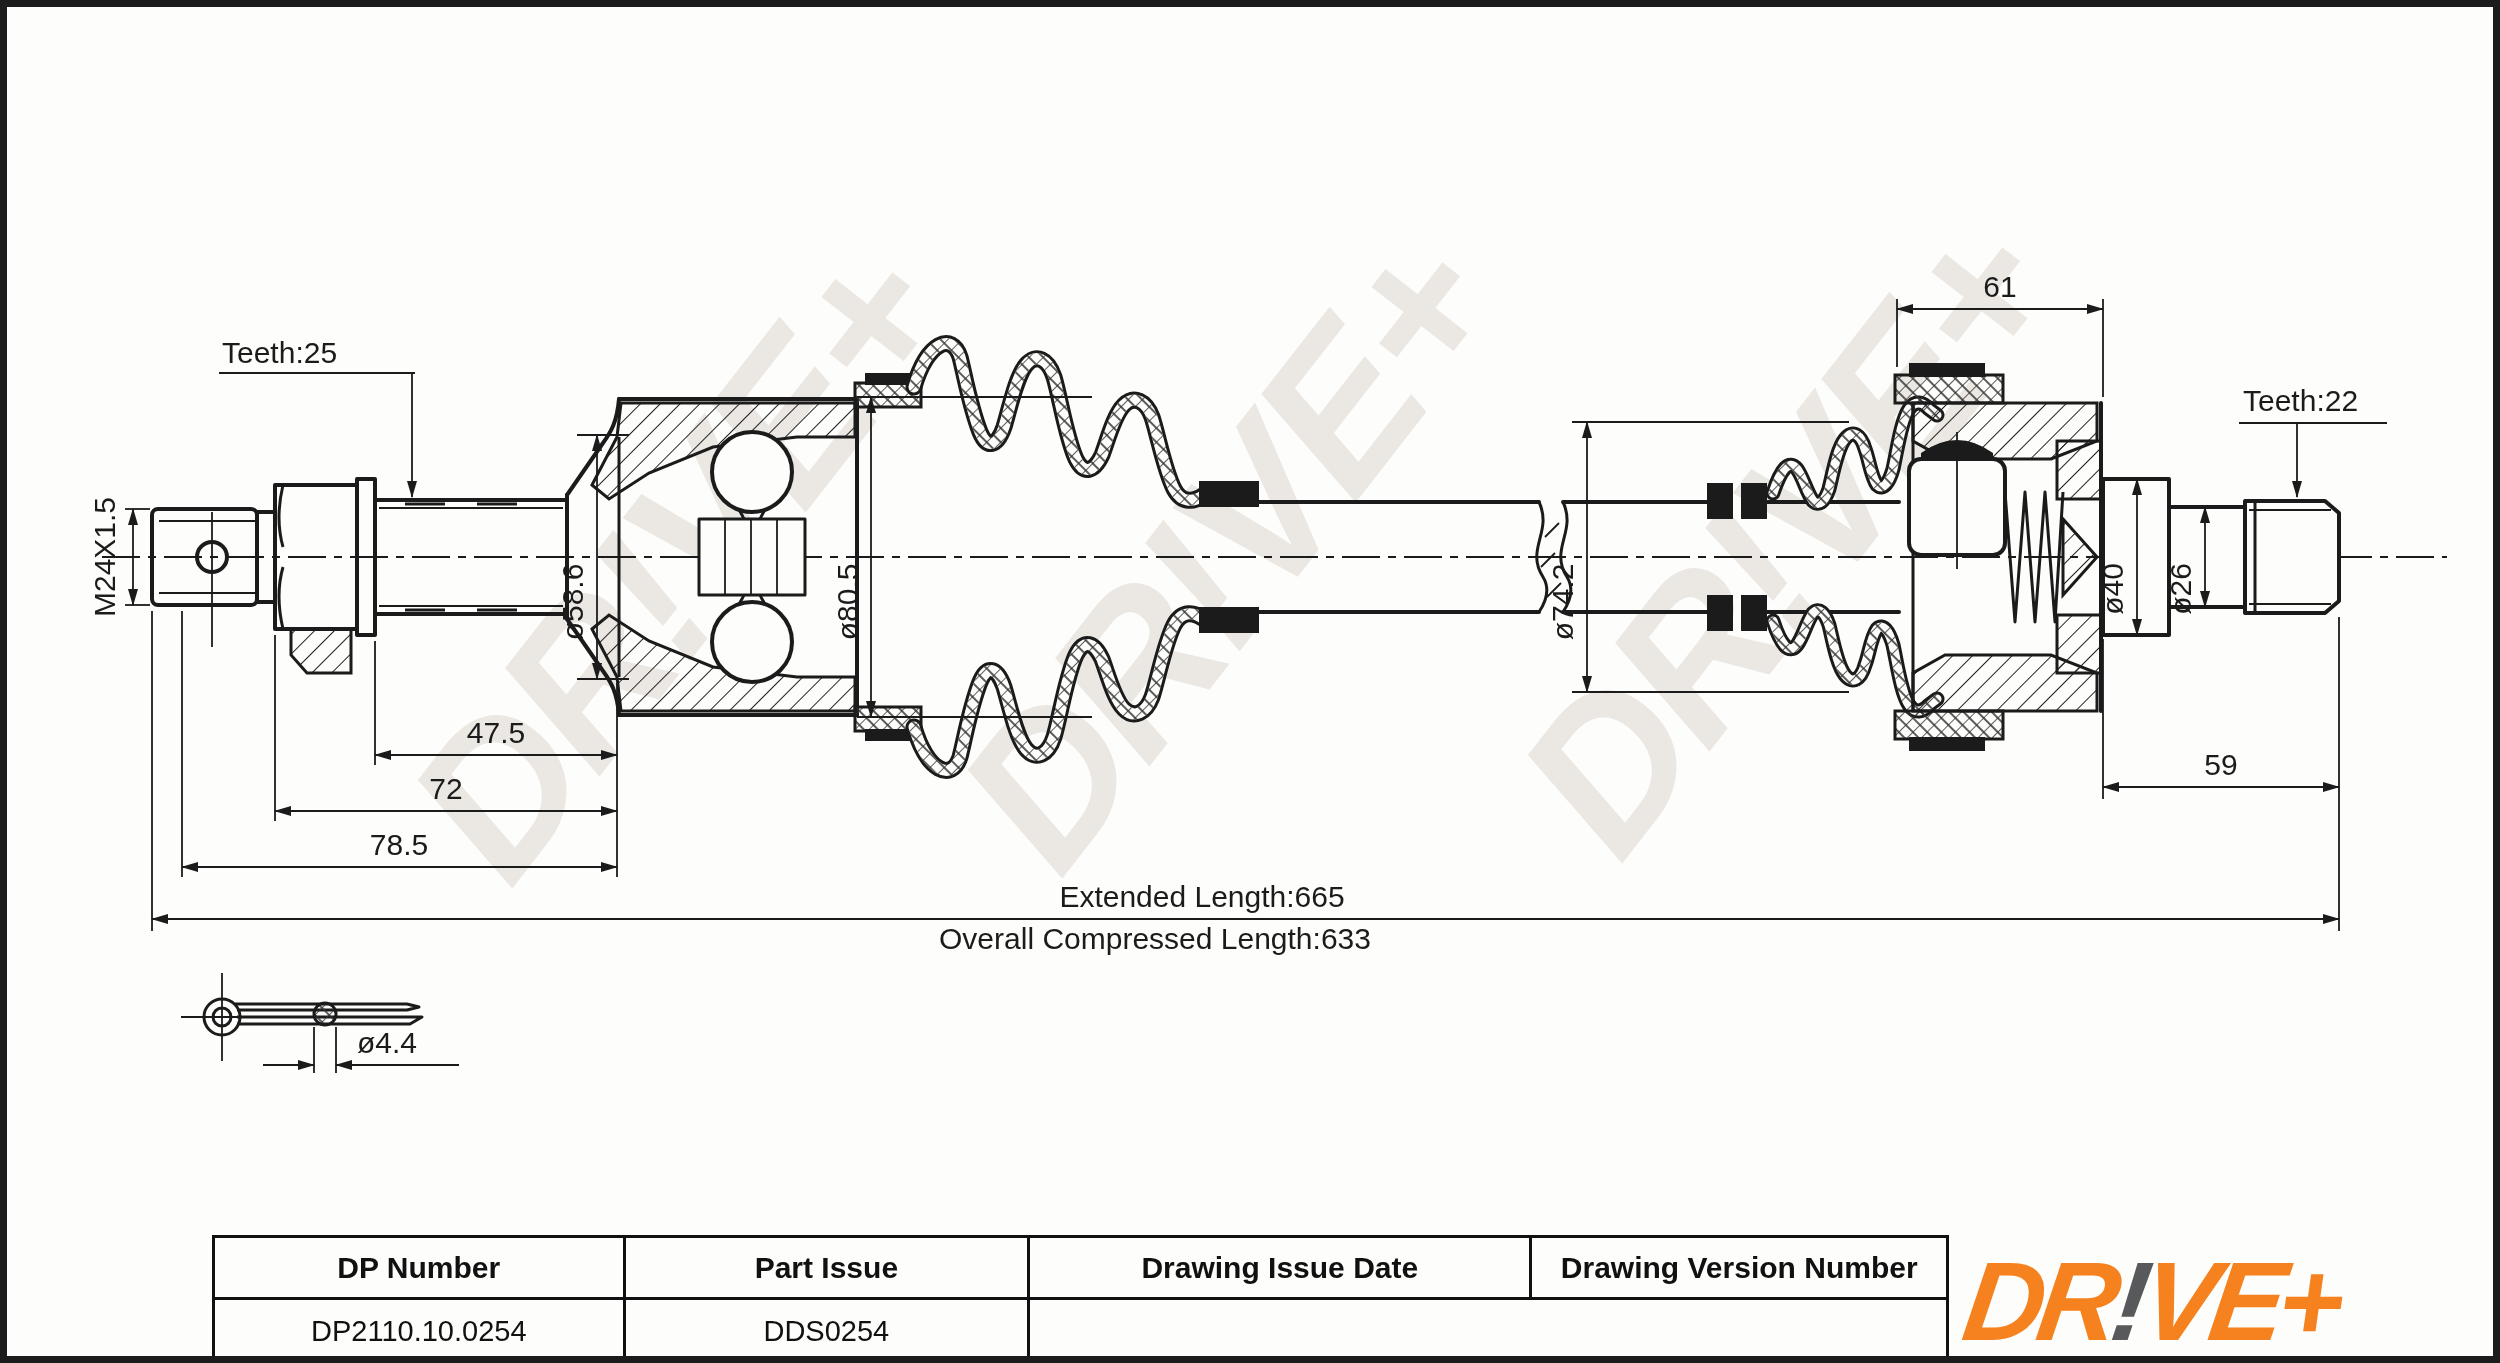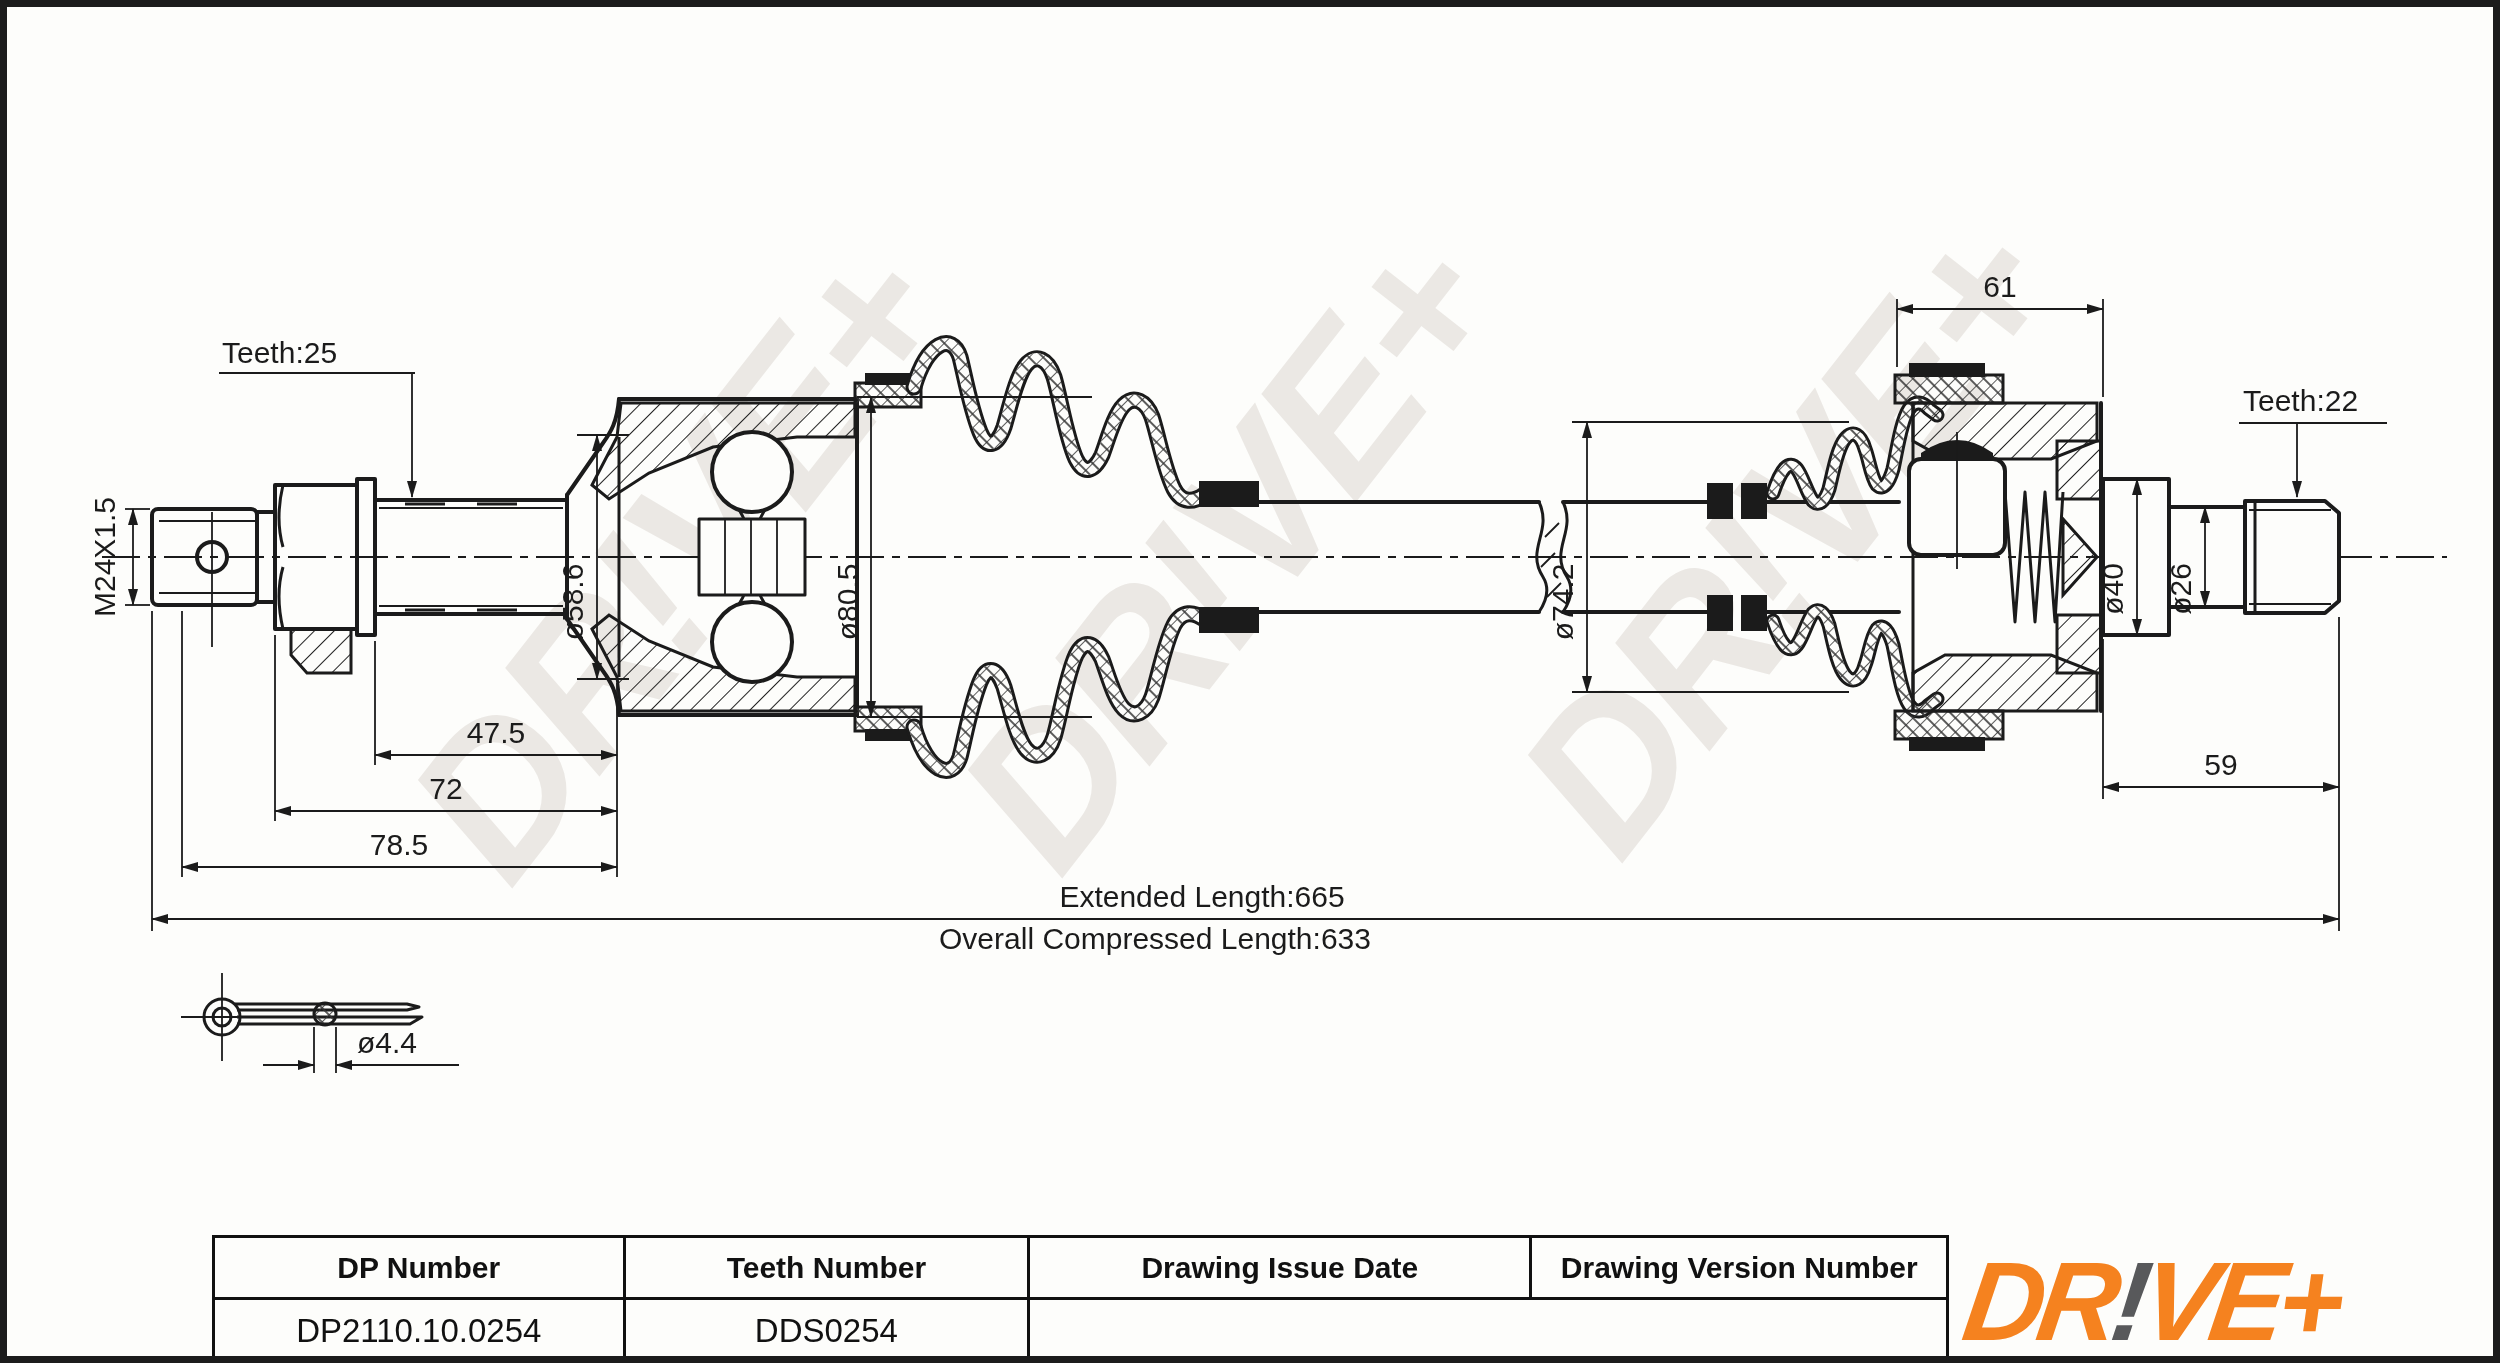--- a/index.html
+++ b/index.html
@@ -29,21 +29,21 @@
     position:absolute;left:205px;top:1228px;width:1737px;height:130px;
     border:3px solid #111;box-sizing:border-box;background:#fdfdfb;
     display:grid;grid-template-columns:412fr 406fr 504fr 415fr;grid-template-rows:1fr 1fr;
   }
   #titleblock .cell{
     border-right:3px solid #111;border-bottom:3px solid #111;
     display:flex;align-items:center;justify-content:center;
     color:#111;box-sizing:border-box;
   }
   #titleblock .cell:nth-child(4n){border-right:none;}
-  #titleblock .cell.val{border-bottom:none;font-size:33px;text-align:center;}
+  #titleblock .cell.val{border-bottom:none;font-size:29px;text-align:center;}
   #titleblock .cell.hdr{font-weight:bold;font-size:30px;}
   
   #logo{
     position:absolute;left:1958px;top:1236px;height:118px;width:515px;
     display:flex;align-items:center;
     font-weight:bold;font-style:italic;font-size:112px;letter-spacing:-7px;
     transform:skewX(-8deg);
     white-space:nowrap;
   }
   #logo .seg{line-height:1;}
@@ -289,21 +289,21 @@
     <line class="dim" x1="307" y1="1020" x2="307" y2="1066"></line>
     <line class="dim" x1="329" y1="1020" x2="329" y2="1066"></line>
     <line class="dim" x1="256" y1="1058" x2="307" y2="1058" marker-end="url(#arr)"></line>
     <line class="dim" x1="452" y1="1058" x2="329" y2="1058" marker-end="url(#arr)"></line>
     <text class="dtxt" x="350" y="1046">ø4.4</text>
   </g>
 </svg>
 
 <div id="titleblock">
   <div class="cell hdr">DP Number</div>
-  <div class="cell hdr">Teeth Number</div>
+  <div class="cell hdr">Part Issue</div>
   <div class="cell hdr">Drawing Issue Date</div>
   <div class="cell hdr">Drawing Version Number</div>
   <div class="cell val">DP2110.10.0254</div>
   <div class="cell val">DDS0254</div>
 </div>
 
 <div id="logo">
   <span class="seg" style="color:#F5821F">DR</span>
   <span class="seg" style="color:#58595B">!</span>
   <span class="seg" style="color:#F5821F">VE+</span>

